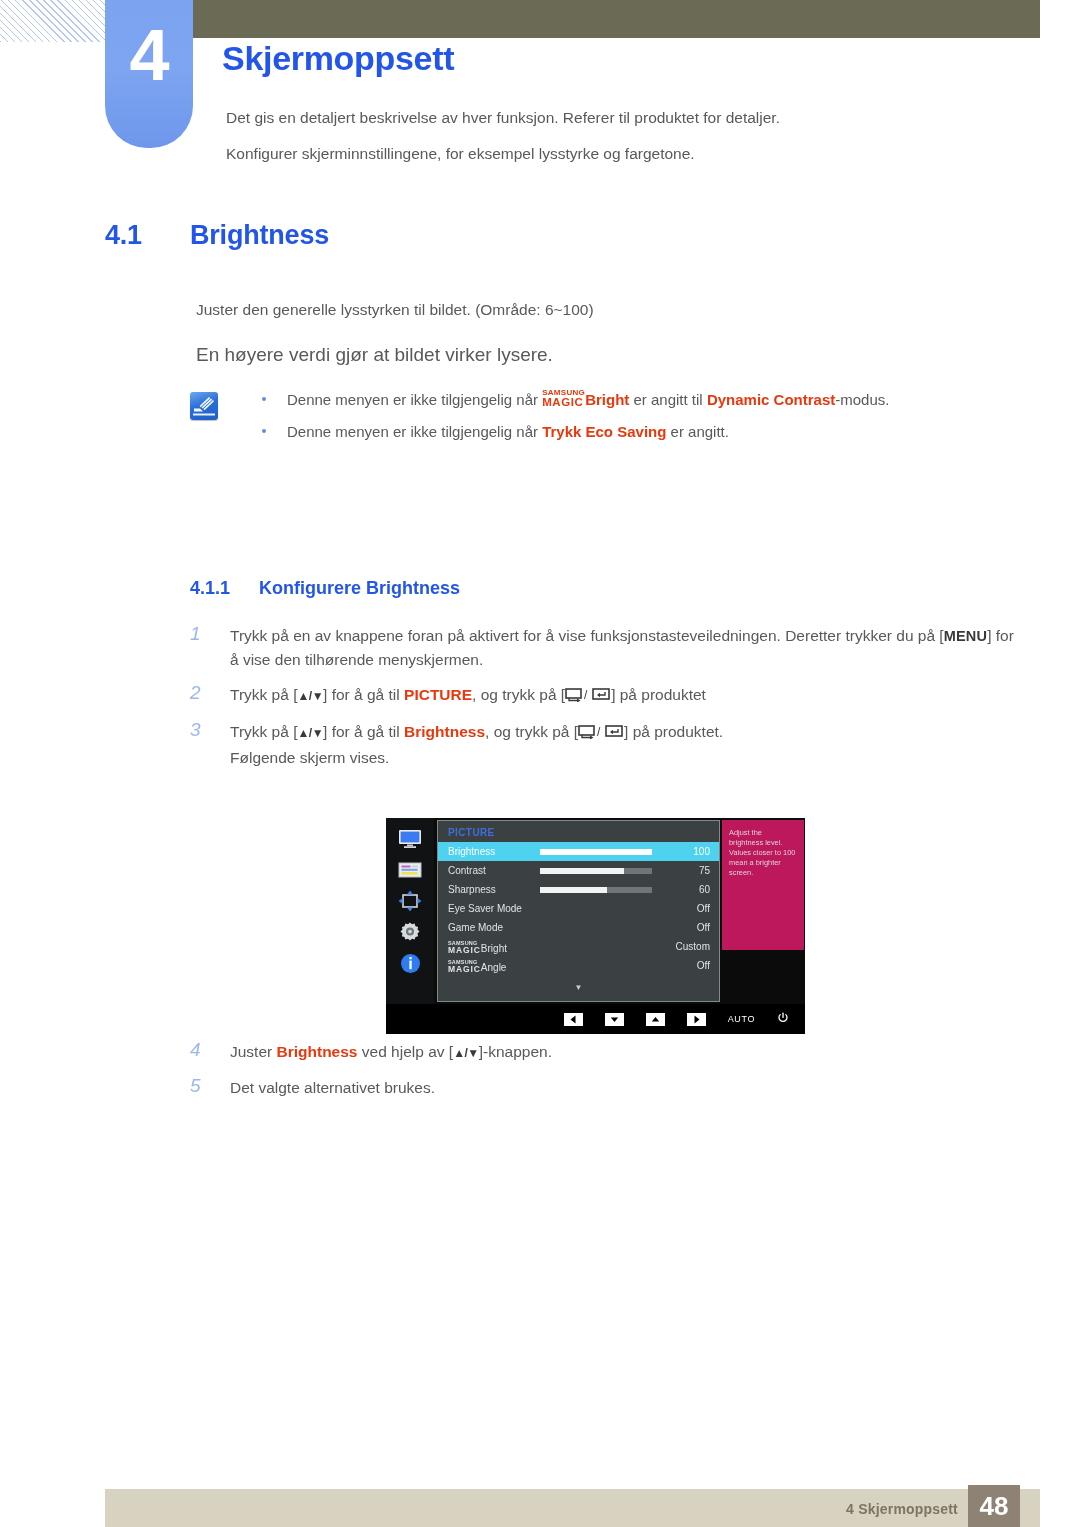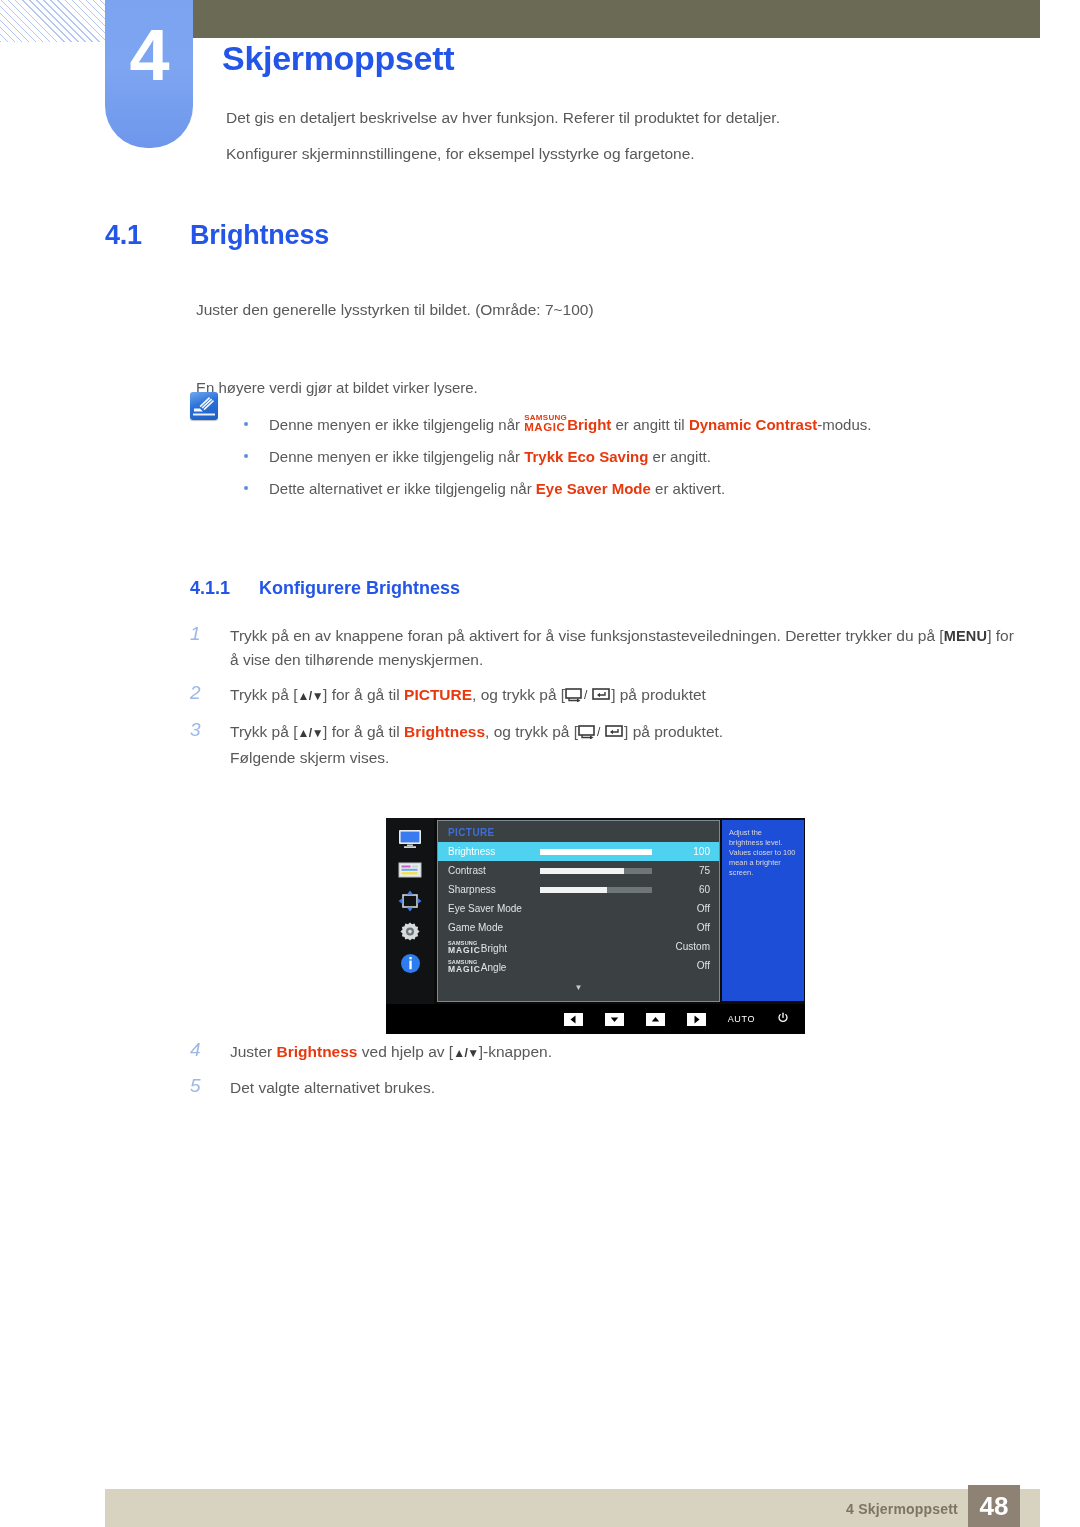--- a/index.html
+++ b/index.html
@@ -49,32 +49,32 @@
   
   .sec-num{
     position:absolute;left:105px;top:220px;
     font-size:27px;font-weight:bold;color:#2255e8;letter-spacing:-.2px;
   }
   .sec-title{
     position:absolute;left:190px;top:220px;
     font-size:27px;font-weight:bold;color:#2255e8;letter-spacing:-.2px;
   }
   .body-1{position:absolute;left:196px;top:299px;font-size:15.5px;line-height:22px;}
-  .body-2{position:absolute;left:196px;top:344px;font-size:15px;line-height:22px;margin-top:33px;}
+  .body-2{position:absolute;left:196px;top:344px;font-size:19px;line-height:22px;}
 
   
   .note-icon{
     position:absolute;left:190px;top:392px;width:28px;height:28px;
     background:linear-gradient(160deg,#6ea8ee 0%,#2a6fd8 45%,#1e5ec2 100%);
     border-radius:3px;
     box-shadow:0 1px 1px rgba(0,0,0,.25);
   }
   .note-icon svg{display:block;}
   .note-list{
-    position:absolute;left:234px;top:388px;width:780px;margin-top:25px;
+    position:absolute;left:252px;top:388px;width:780px;
   }
   .note-item{
     position:relative;
     padding-left:35px;
     margin-bottom:9px;
     font-size:15px;line-height:23px;color:#58595b;
   }
   .note-item .dot{
     position:absolute;left:10px;top:9px;
     width:4px;height:4px;border-radius:50%;
@@ -160,22 +160,22 @@
   .osd-row.sel .bar > i{background:#ffffff;}
   .magic-lbl{display:inline-block;line-height:1;position:relative;top:1px;}
   .magic-lbl .m1{display:block;font-size:5.5px;font-weight:bold;letter-spacing:.2px;line-height:6px;color:#dfe3e5;}
   .magic-lbl .m2{display:block;font-size:8.5px;font-weight:bold;letter-spacing:.9px;line-height:8px;color:#dfe3e5;}
   .magic-suffix{font-size:10px;}
   .osd-caret{
     position:absolute;left:51px;top:166px;width:283px;text-align:center;
     color:#c9ced1;font-size:8px;line-height:8px;
   }
   .osd-help{
-    position:absolute;left:336px;top:2px;width:82px;height:181px;
-    background:#1d4ed8;
+    position:absolute;left:336px;top:2px;width:82px;height:130px;
+    background:#be185d;
     color:#ded8d4;font-size:7.4px;line-height:10px;
     padding:8px 6px 0 7px;box-sizing:border-box;
   }
   .osd-footbar{
     position:absolute;left:0;top:186px;width:413px;height:30px;
     background:#000;
     display:flex;align-items:center;justify-content:flex-end;
     padding-right:10px;box-sizing:border-box;gap:22px;
   }
   .fb-btn{
@@ -210,21 +210,21 @@
 <div class="hatch"></div>
 <div class="olive-bar"></div>
 <div class="chapter-tab"></div>
 <div class="chapter-num">4</div>
 <div class="chapter-title">Skjermoppsett</div>
 <div class="intro-1">Det gis en detaljert beskrivelse av hver funksjon. Referer til produktet for detaljer.</div>
 <div class="intro-2">Konfigurer skjerminnstillingene, for eksempel lysstyrke og fargetone.</div>
 
 <div class="sec-num">4.1</div>
 <div class="sec-title">Brightness</div>
-<div class="body-1">Juster den generelle lysstyrken til bildet. (Område: 7~100)</div>
+<div class="body-1">Juster den generelle lysstyrken til bildet. (Område: 6~100)</div>
 <div class="body-2">En høyere verdi gjør at bildet virker lysere.</div>
 
 <div class="note-icon">
   <svg width="28" height="28" viewBox="0 0 28 28">
     <path d="M19 5 L9.5 14 L10.6 15.2 L20.2 6.3 Z" fill="#ffffff" opacity=".95"></path>
     <path d="M21 6.4 L11.5 15.4 L12.6 16.6 L22.2 7.7 Z" fill="#ffffff" opacity=".95"></path>
     <path d="M23 8 L13.4 17 L14.5 18.2 L24 9.3 Z" fill="#ffffff" opacity=".95"></path>
     <path d="M4 19.5 L13 19.5 L10 16.5 L4 16.5 Z" fill="#ffffff" opacity=".95"></path>
     <rect x="3" y="21.5" width="22" height="2" fill="#ffffff" opacity=".9"></rect>
   </svg>
@@ -232,23 +232,20 @@
 <div class="note-list">
 
   <div class="note-item">
     <span class="dot"></span><span>Denne menyen er ikke tilgjengelig når </span><span class="sm-stack"><span class="s1">SAMSUNG</span><span class="s2">MAGIC</span></span><span class="red">Bright</span><span> er angitt til </span><span class="red">Dynamic Contrast</span><span>-modus.</span>
   </div>
 
   <div class="note-item">
     <span class="dot"></span><span>Denne menyen er ikke tilgjengelig når </span><span class="red">Trykk Eco Saving</span><span> er angitt.</span>
   </div>
 
-  <div class="note-item">
-    <span class="dot"></span><span>Dette alternativet er ikke tilgjengelig når </span><span class="red">Eye Saver Mode</span><span> er aktivert.</span>
-  </div>
 
 
 </div>
 
 <div class="sub-num">4.1.1</div>
 <div class="sub-title">Konfigurere Brightness</div>
 
 <div class="steps">
 
   <div class="step">

